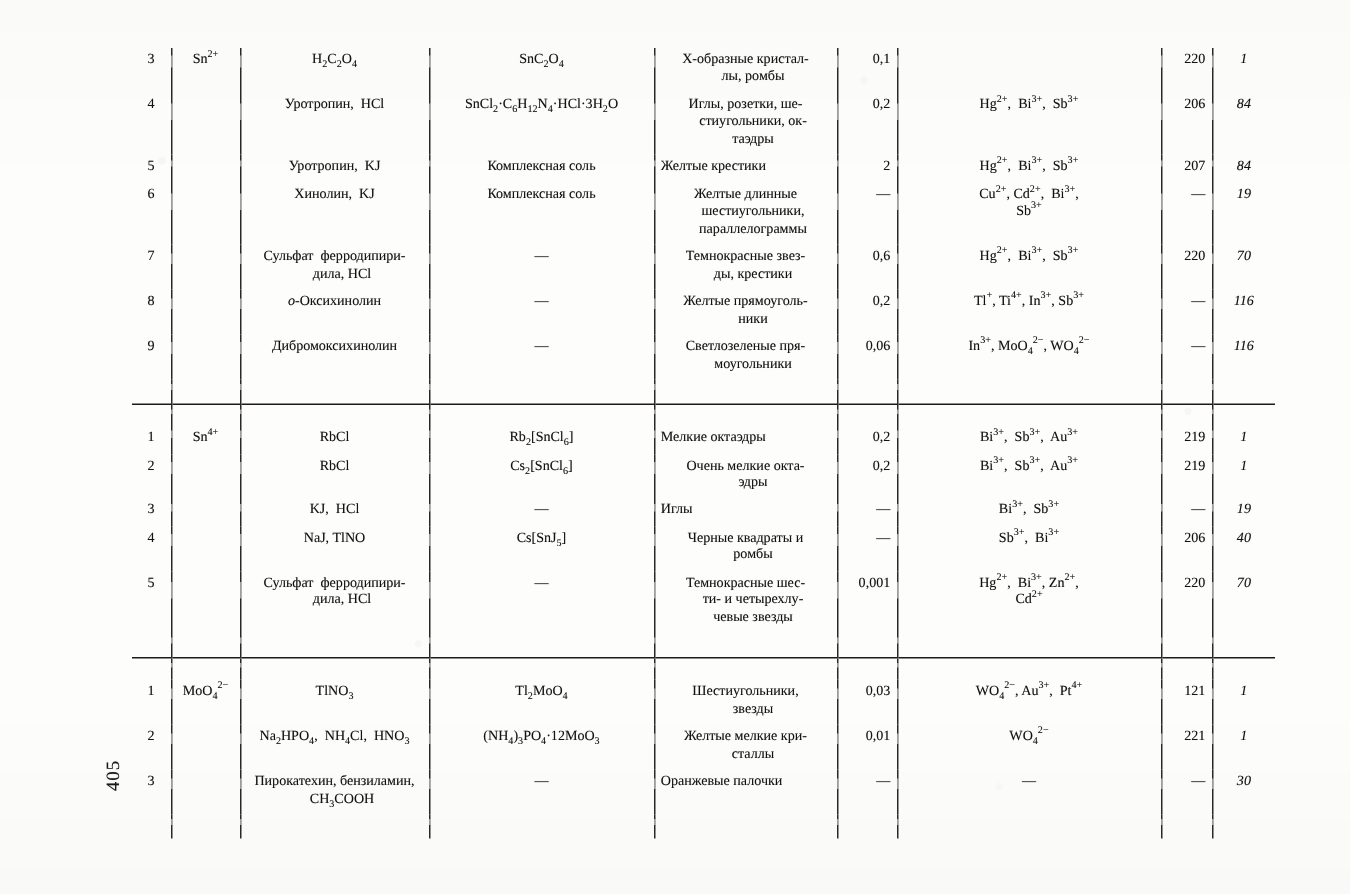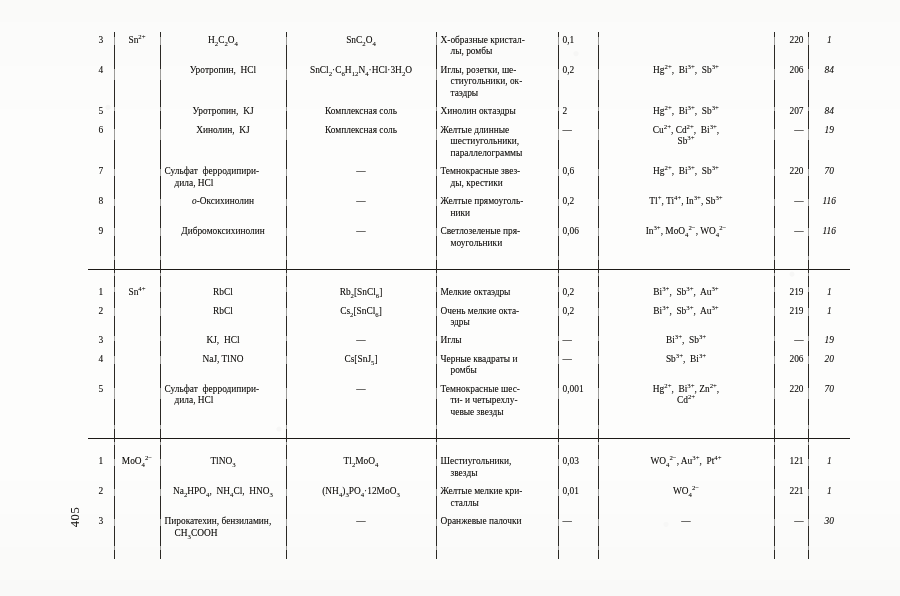--- a/index.html
+++ b/index.html
@@ -88,31 +88,31 @@
     background: #fdfdfc;
     opacity: .55;
   }
 
   
   .c-no      { width: 26px;  text-align: center; font-style: normal; border-left: 0 !important; }
   .c-ion     { width: 46px;  text-align: center; }
   .c-reagent { width: 126px; text-align: center; }
   .c-product { width: 150px; text-align: center; }
   .c-form    { width: 122px; text-align: left; }
-  .c-conc    { width: 40px;  text-align: left; }
+  .c-conc    { width: 40px;  text-align: right; }
   .c-interf  { width: 176px; text-align: center; }
   .c-ref1    { width: 34px;  text-align: right; }
   .c-ref2    { width: 42px;  text-align: center; font-style: italic; }
 
   
   .hang {
     display: block;
     padding-left: 10px;
     text-indent: -10px;
-    text-align: left;
+    text-align: center;
   }
   tr.sep > td {
     border-top: 1.6px solid #1d1a17;
     padding-top: 0;
     padding-bottom: 0;
     height: 7px;
     border-left: 1px solid #2b2824;
   }
   tr.sep > td.c-no { border-left: 0 !important; }
 
@@ -175,21 +175,21 @@
           <td class="c-conc">0,2</td>
           <td class="c-interf">Hg<sup>2+</sup>,&nbsp; Bi<sup>3+</sup>,&nbsp; Sb<sup>3+</sup></td>
           <td class="c-ref1">206</td>
           <td class="c-ref2 last">84</td>
         </tr>
         <tr>
           <td class="c-no">5</td>
           <td class="c-ion"></td>
           <td class="c-reagent">Уротропин,&nbsp; KJ</td>
           <td class="c-product">Комплексная соль</td>
-          <td class="c-form">Хинолин октаэдры</td>
+          <td class="c-form">Желтые крестики</td>
           <td class="c-conc">2</td>
           <td class="c-interf">Hg<sup>2+</sup>,&nbsp; Bi<sup>3+</sup>,&nbsp; Sb<sup>3+</sup></td>
           <td class="c-ref1">207</td>
           <td class="c-ref2 last">84</td>
         </tr>
         <tr>
           <td class="c-no">6</td>
           <td class="c-ion"></td>
           <td class="c-reagent">Хинолин,&nbsp; KJ</td>
           <td class="c-product">Комплексная соль</td>
@@ -303,21 +303,21 @@
           <td class="c-no">4</td>
           <td class="c-ion"></td>
           <td class="c-reagent">NaJ, TlNO</td>
           <td class="c-product">Cs[SnJ<sub>5</sub>]</td>
           <td class="c-form">
             <span class="hang">Черные квадраты и<br>ромбы</span>
           </td>
           <td class="c-conc">—</td>
           <td class="c-interf">Sb<sup>3+</sup>,&nbsp; Bi<sup>3+</sup></td>
           <td class="c-ref1">206</td>
-          <td class="c-ref2 last">20</td>
+          <td class="c-ref2 last">40</td>
         </tr>
         <tr>
           <td class="c-no">5</td>
           <td class="c-ion"></td>
           <td class="c-reagent">
             <span class="hang">Сульфат&nbsp; ферродипири-<br>дила, HCl</span>
           </td>
           <td class="c-product">—</td>
           <td class="c-form">
             <span class="hang">Темнокрасные шес-<br>ти- и четырехлу-<br>чевые звезды</span>

